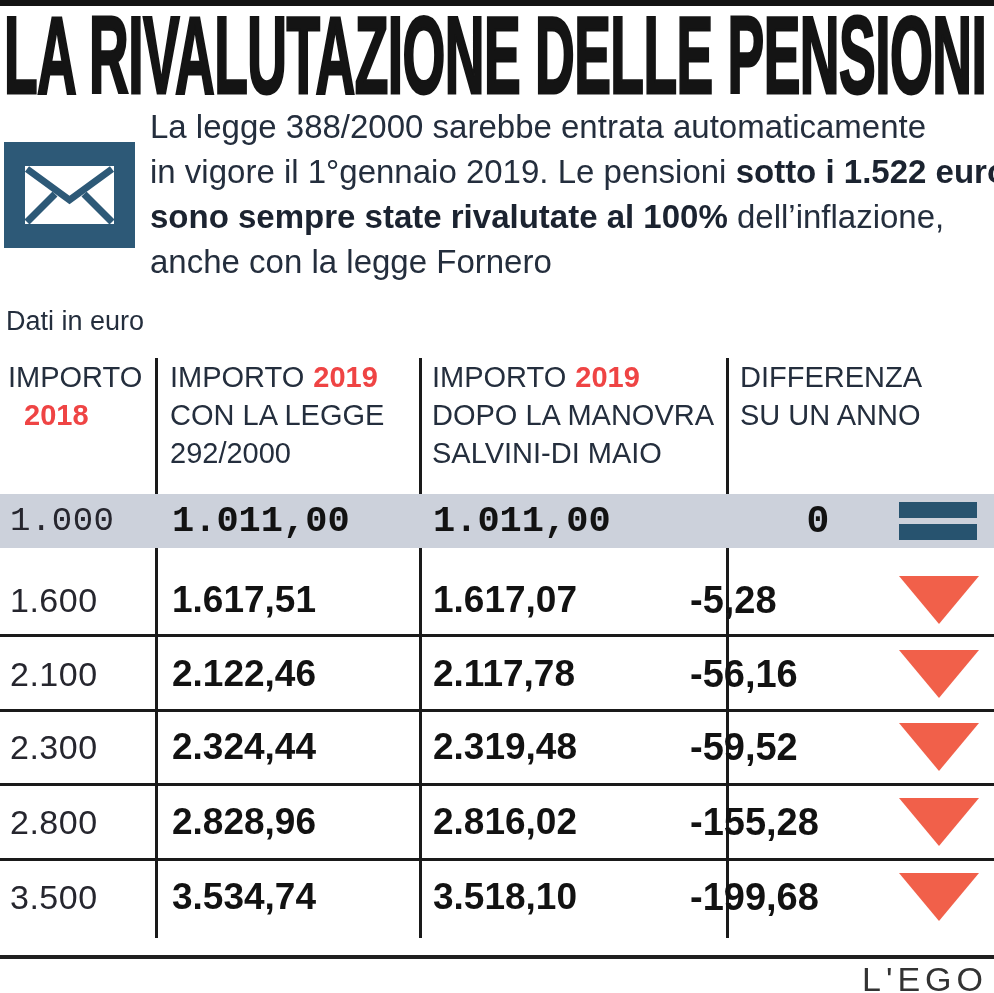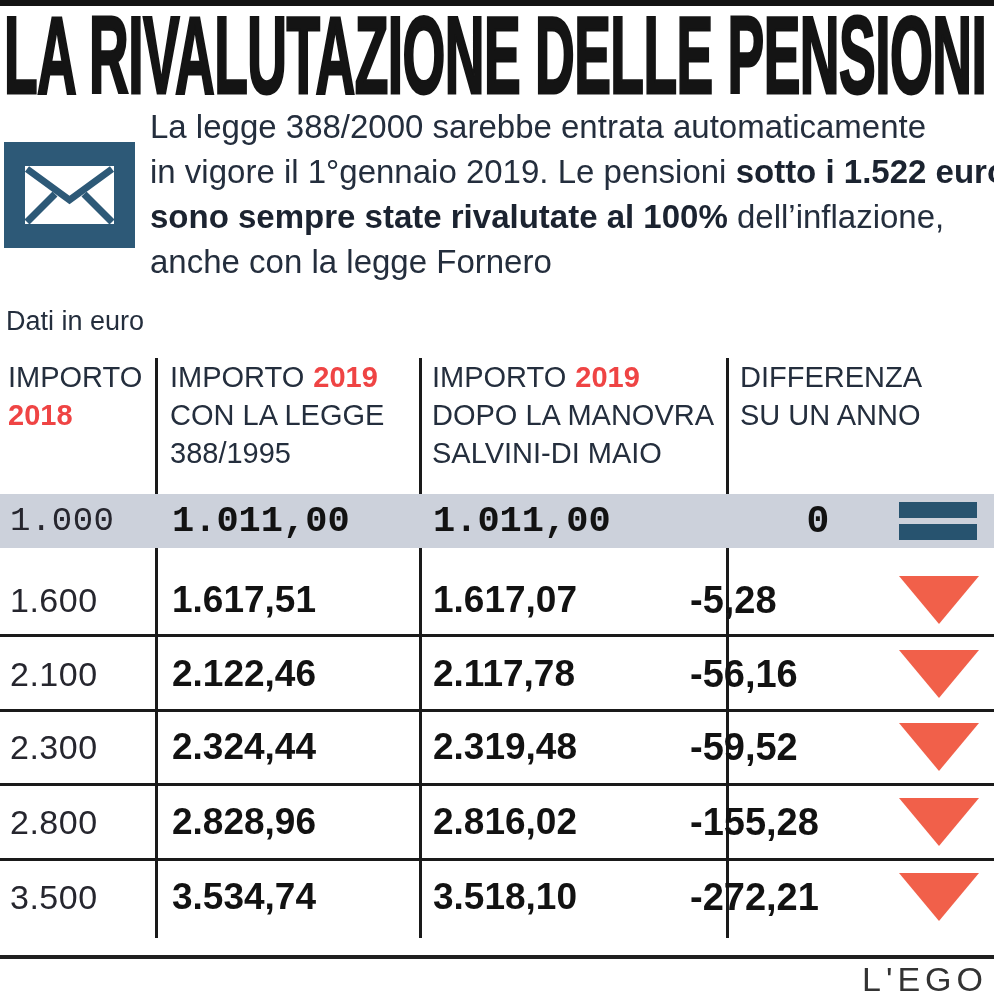--- a/index.html
+++ b/index.html
@@ -83,26 +83,26 @@
   <div class="ln"><span>La legge 388/2000 sarebbe entrata automaticamente</span></div>
   <div class="ln"><span>in vigore il 1°gennaio 2019. Le pensioni </span><span class="b">sotto i 1.522 euro</span></div>
   <div class="ln"><span class="b">sono sempre state rivalutate al 100%</span><span> dell’inflazione,</span></div>
   <div class="ln"><span>anche con la legge Fornero</span></div>
 </div>
 
 <div class="units">Dati in euro</div>
 
 <div class="hdr h1">
   <div><span>IMPORTO</span></div>
-  <div><span class="yr" style="margin-left:0">2018</span></div>
+  <div><span class="yr" style="margin-left:16px">2018</span></div>
 </div>
 <div class="hdr h2">
   <div><span>IMPORTO</span><span class="yr">2019</span></div>
   <div>CON LA LEGGE</div>
-  <div>388/1995</div>
+  <div>292/2000</div>
 </div>
 <div class="hdr h3">
   <div><span>IMPORTO</span><span class="yr">2019</span></div>
   <div>DOPO LA MANOVRA</div>
   <div>SALVINI-DI MAIO</div>
 </div>
 <div class="hdr h4">
   <div>DIFFERENZA</div>
   <div>SU UN ANNO</div>
 </div>
@@ -161,21 +161,21 @@
   <div class="cell c4">-155,28</div>
   <div class="ind">
       <div class="tri"></div>
     </div>
 </div>
 
 <div class="row r5">
   <div class="cell c1">3.500</div>
   <div class="cell c2">3.534,74</div>
   <div class="cell c3">3.518,10</div>
-  <div class="cell c4">-272,21</div>
+  <div class="cell c4">-199,68</div>
   <div class="ind">
       <div class="tri"></div>
     </div>
 </div>
 
 <div class="hline hl1"></div>
 <div class="hline hl2"></div>
 <div class="hline hl3"></div>
 <div class="hline hl4"></div>
 

